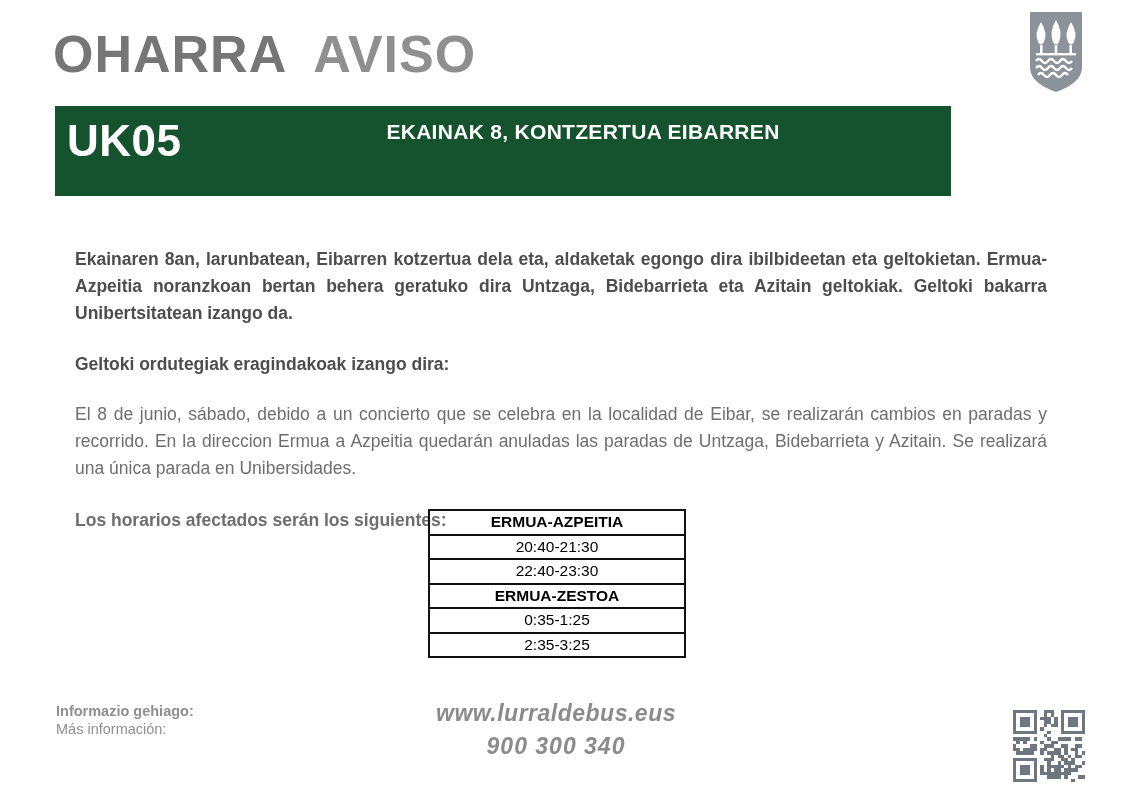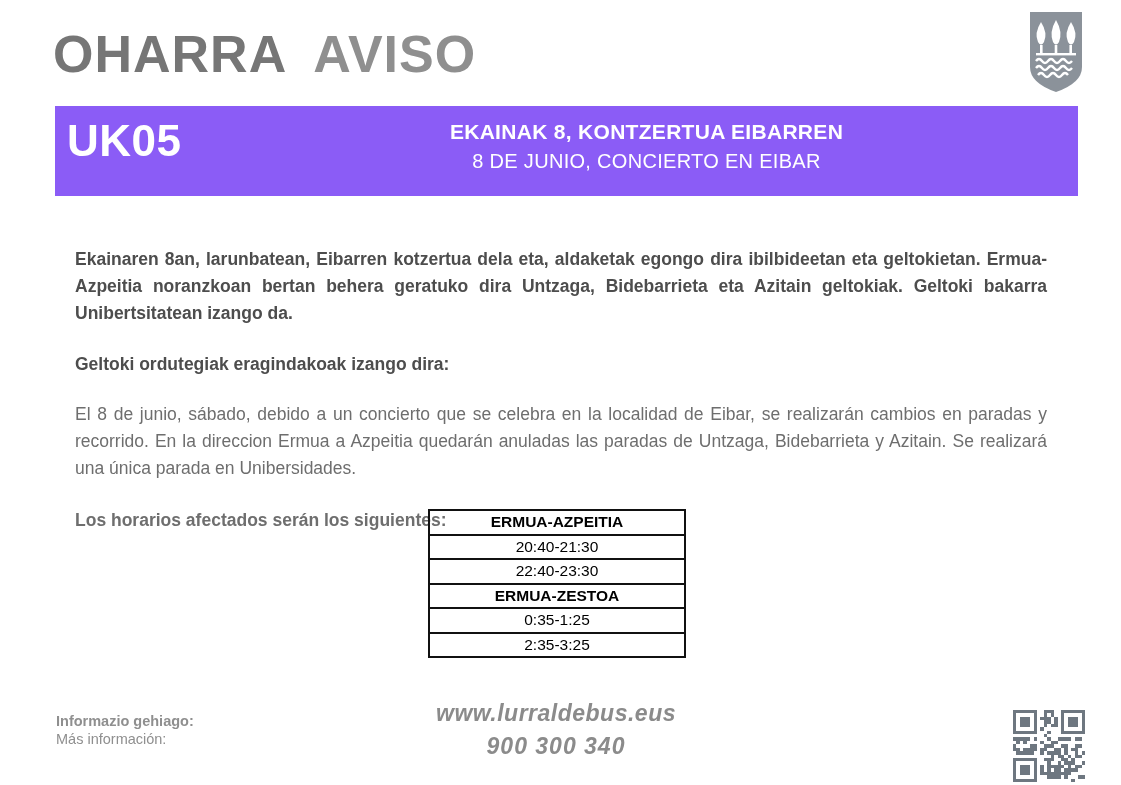--- a/index.html
+++ b/index.html
@@ -27,22 +27,22 @@
   }
   .logo-text2 {
     position: absolute; left: 170px; top: 26px;
     font-size: 37px; font-weight: 700; font-style: italic; color: #ffffff; letter-spacing: -1px;
     z-index: 2;
   }
   .crest-wrap { position: absolute; right: 0; top: 5px; width: 54px; height: 82px; }
 
   
   .banner {
-    position: absolute; left: 55px; top: 106px; width: 1023px; height: 90px;
-    background: #8b5cf6; color: #ffffff;
+    position: absolute; left: 55px; top: 106px; width: 896px; height: 90px;
+    background: #14532d; color: #ffffff;
   }
   .banner-code {
     position: absolute; left: 12px; top: 10px;
     font-size: 44px; font-weight: 700; letter-spacing: 0.5px;
   }
   .banner-titles {
     position: absolute; left: 190px; right: 30px; top: 14px; text-align: center;
   }
   .banner-title-eu { font-size: 21px; font-weight: 700; letter-spacing: 0.3px; }
   .banner-title-es { font-size: 20px; font-weight: 400; margin-top: 6px; letter-spacing: 0.3px; }
@@ -69,21 +69,21 @@
     position: absolute; left: 428px; top: 509px; width: 258px;
     border-collapse: collapse;
   }
   .sched td {
     border: 2px solid #111111; text-align: center;
     height: 24.5px; font-size: 15.5px; color: #000000; padding: 0 4px;
   }
   .sched td.hdr { font-weight: 700; }
 
   
-  .footer-info { position: absolute; left: 56px; top: 702px; line-height: 18px; margin-top: 10px; }
+  .footer-info { position: absolute; left: 56px; top: 702px; line-height: 18px; }
   .footer-info .f-eu { font-size: 14.5px; font-weight: 700; color: #8f8f8f; }
   .footer-info .f-es { font-size: 14.5px; font-weight: 400; color: #8f8f8f; }
 
   .footer-contact {
     position: absolute; left: 336px; width: 440px; top: 700px; text-align: center;
     font-style: italic; font-weight: 700; color: #8b8b8b;
   }
   .footer-site  { font-size: 23px; letter-spacing: 0.5px; }
   .footer-phone { font-size: 23px; margin-top: 6px; letter-spacing: 1px; }
 
@@ -119,21 +119,20 @@
           <path d="M9,64 q3,-4 6,0 q3,4 6,0 q3,-4 6,0 q3,4 6,0 q3,-4 6,0"></path>
         </g>
       </svg>
     </div>
   </div>
 
   <div class="banner">
     <div class="banner-code">UK05</div>
     <div class="banner-titles">
       <div class="banner-title-eu">EKAINAK 8, KONTZERTUA EIBARREN</div>
-      <div class="banner-title-es">8 DE JUNIO, CONCIERTO EN EIBAR</div>
     </div>
   </div>
 
   <div class="content">
     <p class="p-eu">Ekainaren 8an, larunbatean, Eibarren kotzertua dela eta, aldaketak egongo dira ibilbideetan eta geltokietan. Ermua-Azpeitia noranzkoan bertan behera geratuko dira Untzaga, Bidebarrieta eta Azitain geltokiak. Geltoki bakarra Unibertsitatean izango da.</p>
     <p class="p-heading">Geltoki ordutegiak eragindakoak izango dira:</p>
     <p class="p-es">El 8 de junio, sábado, debido a un concierto que se celebra en la localidad de Eibar, se realizarán cambios en paradas y recorrido. En la direccion Ermua a Azpeitia quedarán anuladas las paradas de Untzaga, Bidebarrieta y Azitain. Se realizará una única parada en Unibersidades.</p>
     <p class="p-intro">Los horarios afectados serán los siguientes:</p>
   </div>
 

